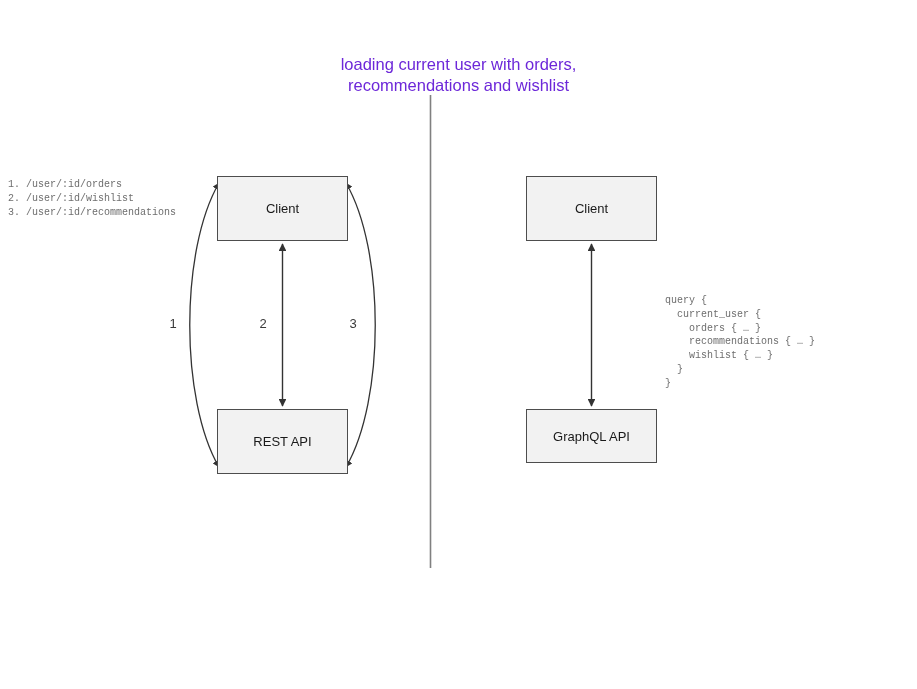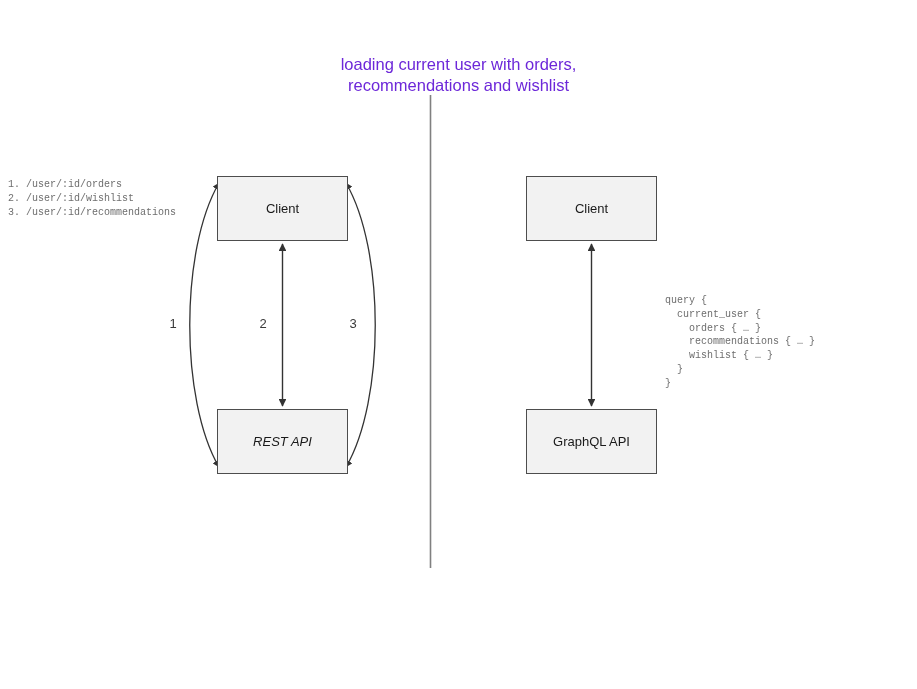--- a/index.html
+++ b/index.html
@@ -39,23 +39,23 @@
     box-sizing: border-box;
     background: #f2f2f2;
     border: 1.4px solid #4d4d4d;
     display: flex;
     align-items: center;
     justify-content: center;
     font-size: 13px;
     color: #1a1a1a;
   }
   #box-rest-client  { left: 217px; top: 176px; width: 131px; height: 65px; }
-  #box-rest-api     { left: 217px; top: 409px; width: 131px; height: 65px; font-style: italic; }
+  #box-rest-api     { left: 217px; top: 409px; width: 131px; height: 65px; }
   #box-gql-client   { left: 526px; top: 176px; width: 131px; height: 65px; }
-  #box-gql-api      { left: 526px; top: 409px; width: 131px; height: 65px; }
+  #box-gql-api      { left: 526px; top: 409px; width: 131px; height: 54px; }
 
   .edge-label {
     position: absolute;
     font-size: 13px;
     color: #3a3a3a;
     text-align: center;
     width: 20px;
   }
   #edge-label-1 { left: 163px; top: 316px; }
   #edge-label-2 { left: 253px; top: 316px; }

